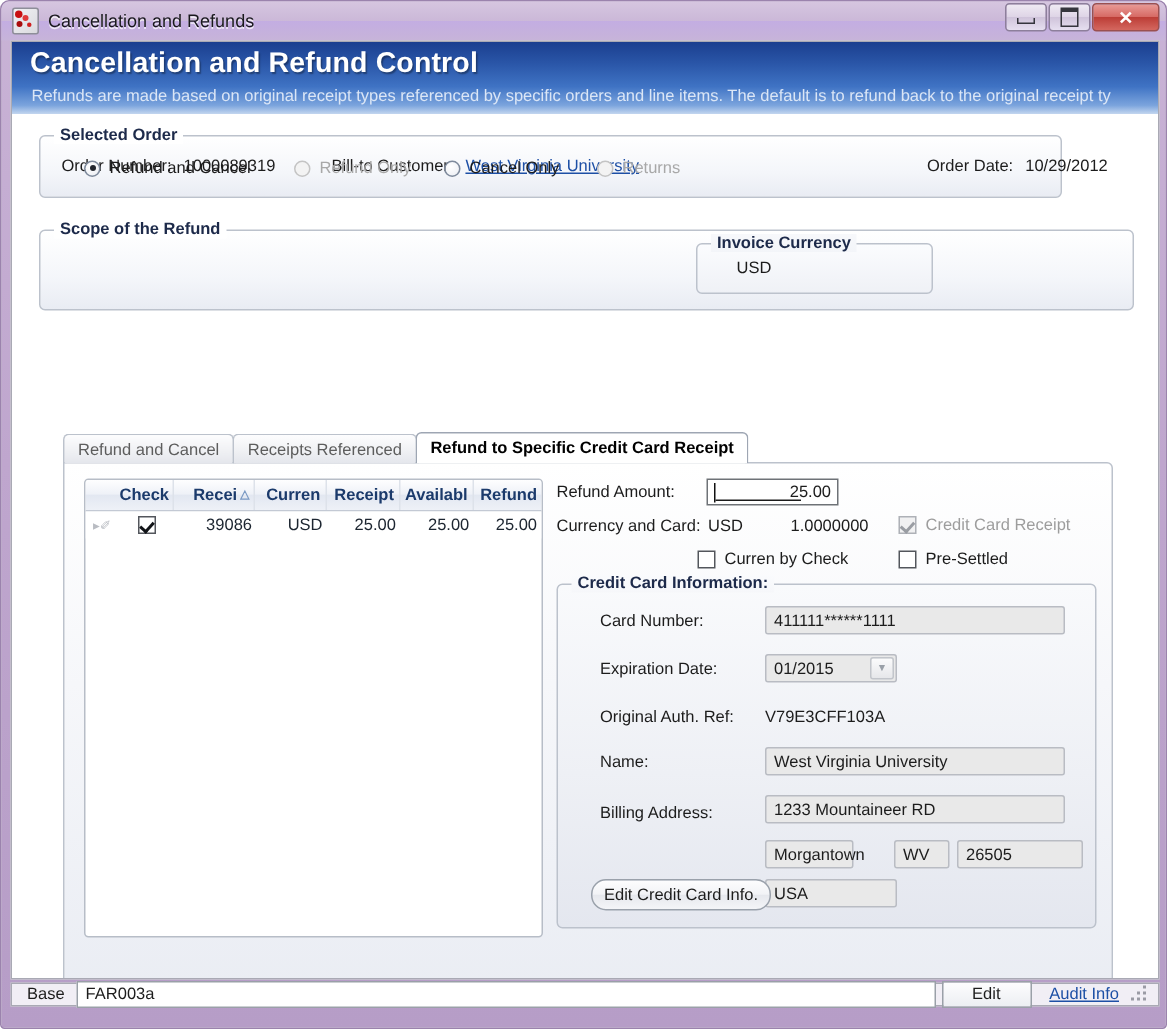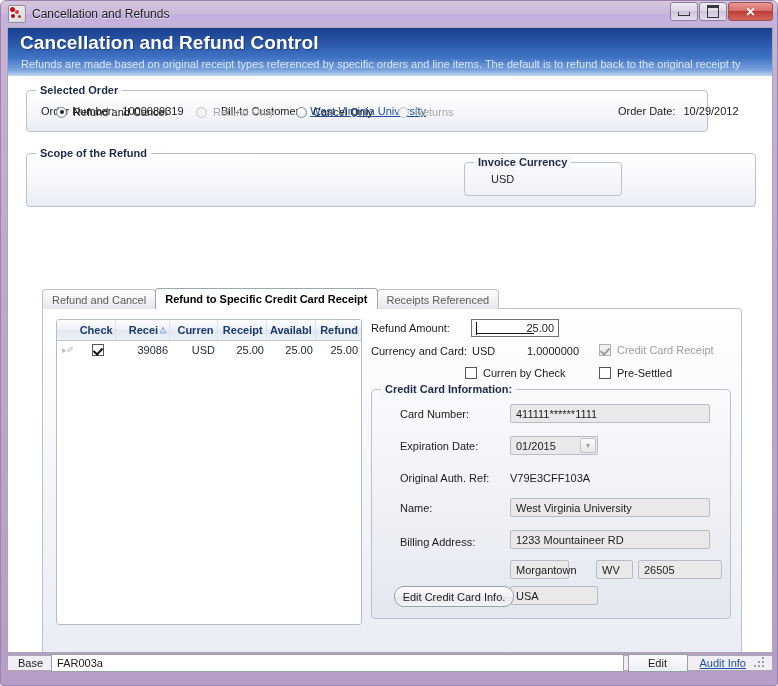--- a/index.html
+++ b/index.html
@@ -523,25 +523,25 @@
 
       <div class="group" id="grp-currency">
         <span class="legend">Invoice Currency</span>
         <span id="currency-value">USD</span>
       </div>
 
       <div class="tabstrip">
         <div class="tab">
           <span>Refund and Cancel</span>
         </div>
+        <div class="tab">
+          <span>Receipts Referenced</span>
+        </div>
         <div class="tab active">
           <span>Refund to Specific Credit Card Receipt</span>
-        </div>
-        <div class="tab">
-          <span>Receipts Referenced</span>
         </div>
       </div>
 
       <div id="tab-panel">
 
         <div id="grid-container">
           <div class="grid-head">
             <div class="gh" style="width:22px;border-right:none;"></div>
             <div class="gh center" style="width:40px;">Check</div>
             <div class="gh right" style="width:58px;">

